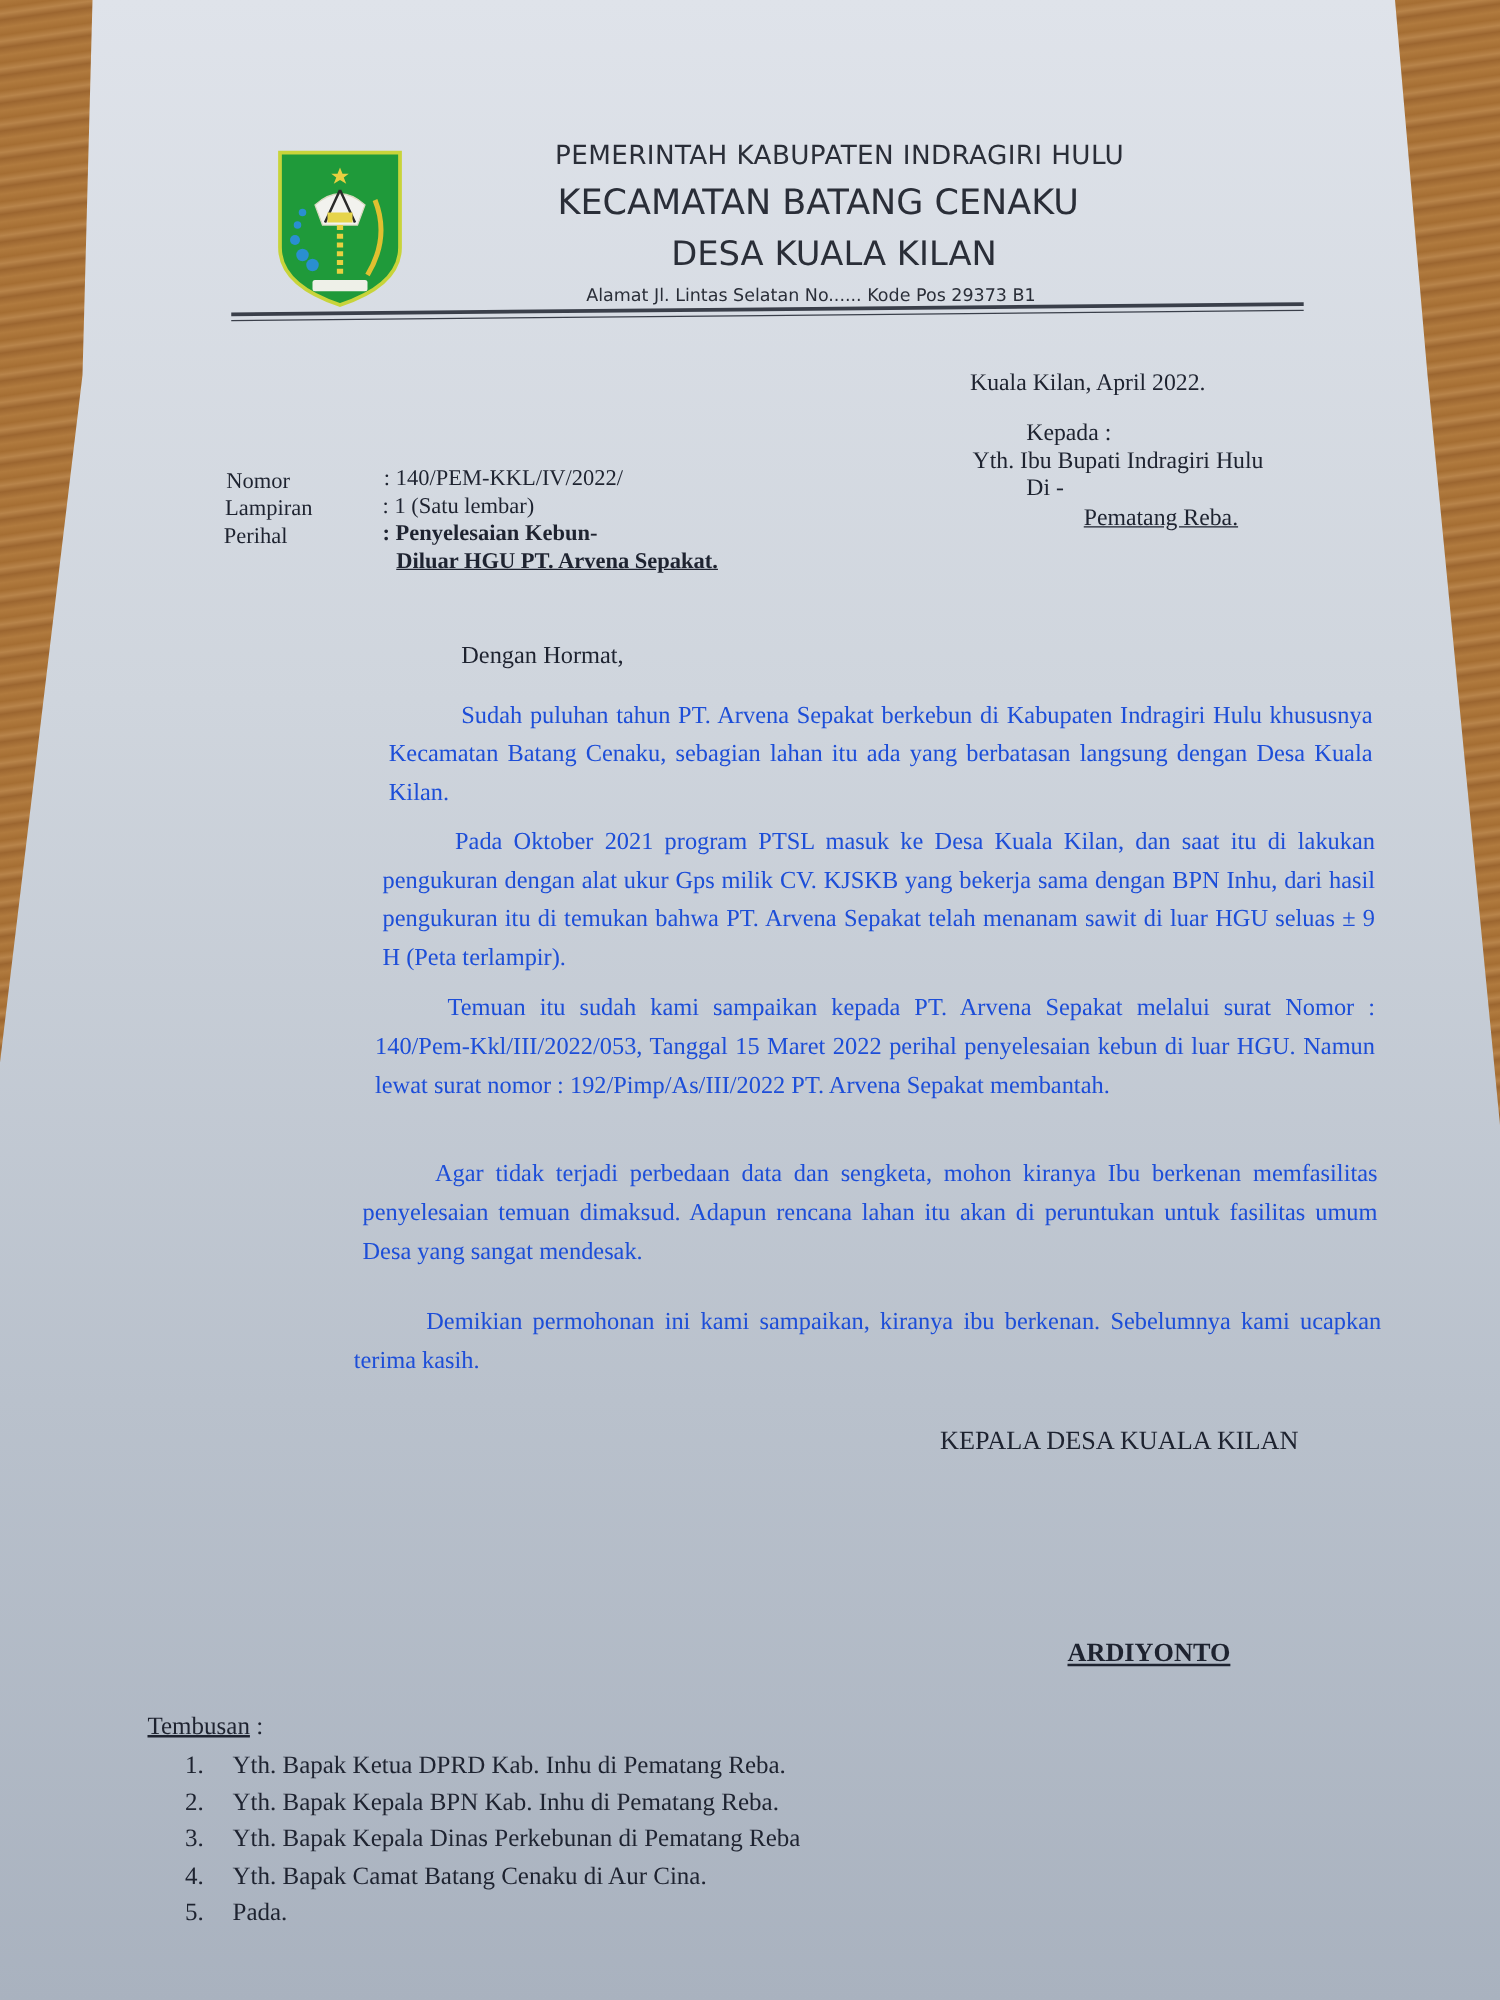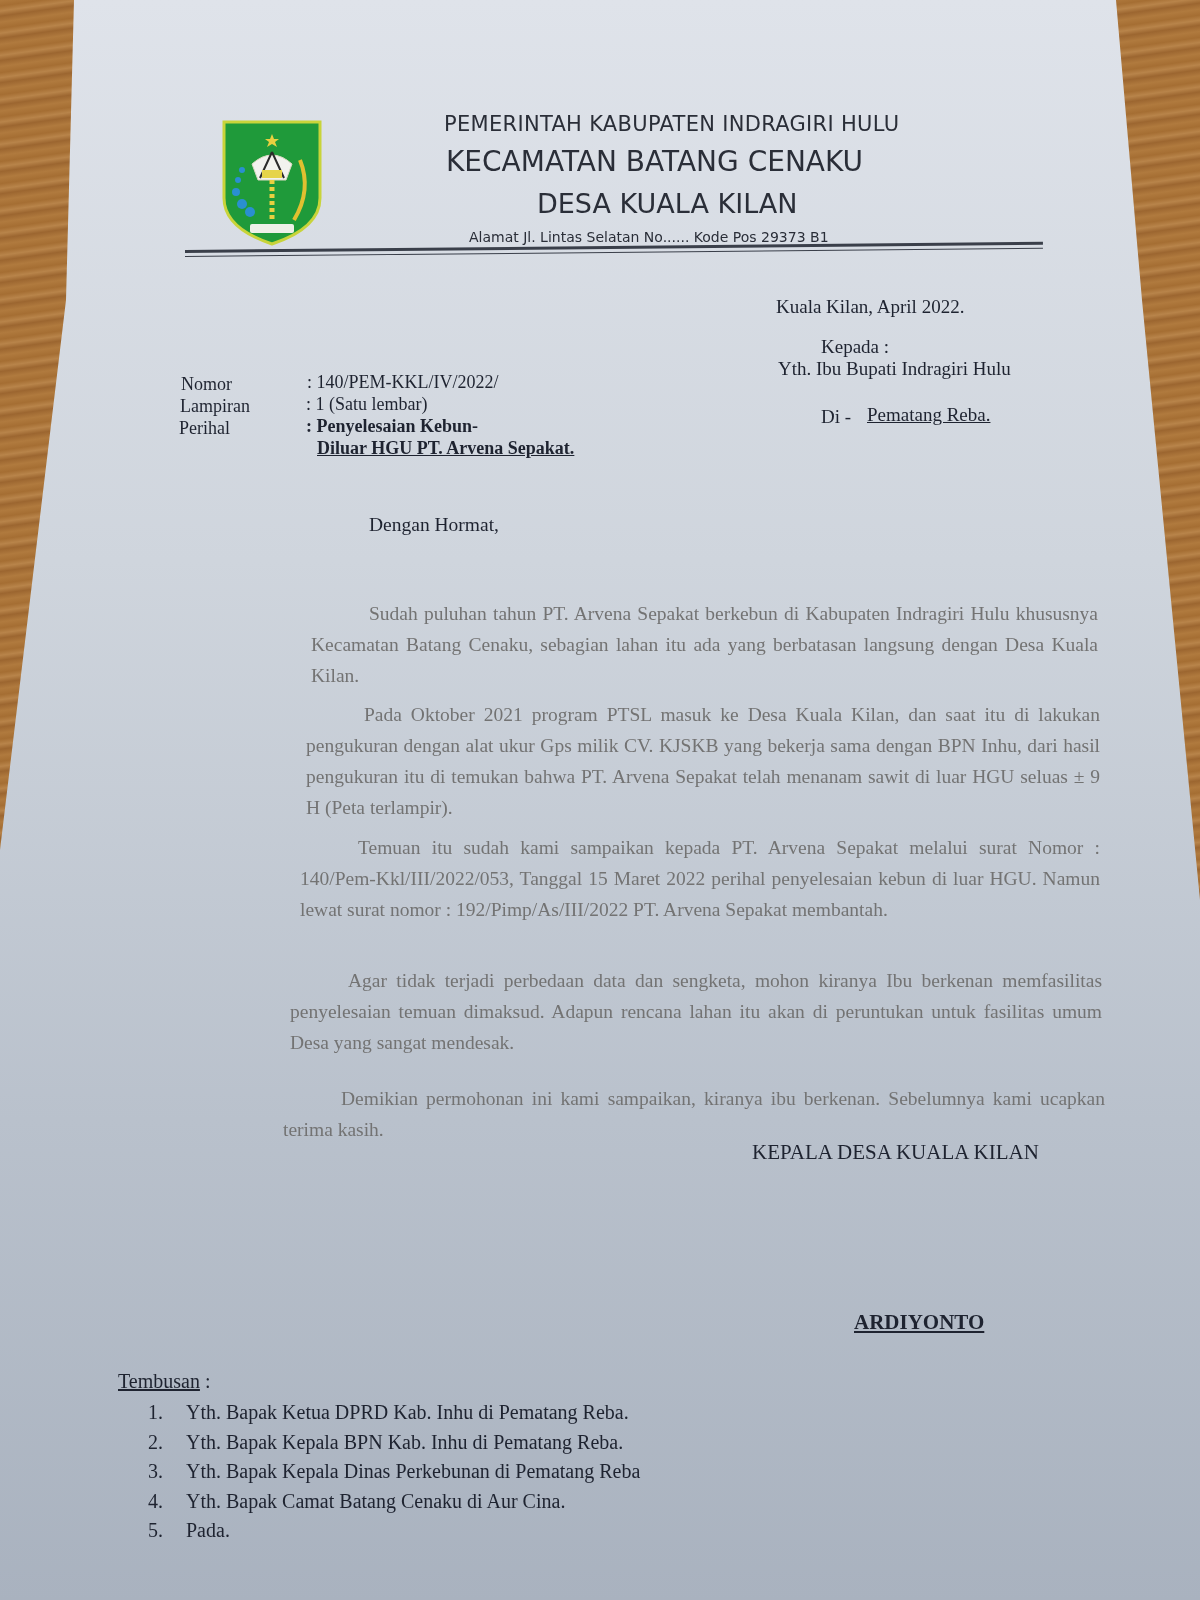--- a/index.html
+++ b/index.html
@@ -21,21 +21,21 @@
   .lh2 { left:446px; top:145px; font-size:28px; }
   .lh3 { left:537px; top:188px; font-size:27px; }
   .lh4 { left:469px; top:229px; font-size:14px; }
   .rule1 { position:absolute; left:185px; top:250px; width:858px; height:3px; background:#3a3f4a; transform:rotate(-0.55deg); transform-origin:left; }
   .rule2 { position:absolute; left:185px; top:256px; width:858px; height:1px; background:#3a3f4a; transform:rotate(-0.55deg); transform-origin:left; }
   
   .t { font-size:19px; }
   .bold { font-weight:bold; }
   .u { text-decoration:underline; }
   .meta-label { font-size:18px;margin-top:24px; }
-  .para { font-size:19.5px; line-height:31px; position:absolute; text-align:justify; color:#737373;margin-top:41px; }
+  .para { font-size:19.5px; line-height:31px; position:absolute; text-align:justify; color:#1d4ed8; }
   .indent { text-indent:58px; }
   .cc-list { position:absolute; left:148px; top:1398px; font-size:20px; line-height:29.5px; color:#1e2330; }
   .cc-item { display:flex; }
   .cc-num { width:38px; text-align:left; }
 </style>
 </head>
 <body>
 
 <div class="paper"></div>
 
@@ -68,21 +68,21 @@
 <div class="abs meta-label" style="left:181px; top:350px;">Nomor</div>
 <div class="abs meta-label" style="left:307px; top:348px;">: 140/PEM-KKL/IV/2022/</div>
 <div class="abs meta-label" style="left:180px; top:372px;">Lampiran</div>
 <div class="abs meta-label" style="left:306px; top:370px;">: 1 (Satu lembar)</div>
 <div class="abs meta-label" style="left:179px; top:394px;">Perihal</div>
 <div class="abs meta-label bold" style="left:306px; top:392px;">: Penyelesaian Kebun-</div>
 <div class="abs meta-label bold u" style="left:317px; top:414px;">Diluar HGU PT. Arvena Sepakat.</div>
 
 <div class="abs t" style="left:821px; top:336px;">Kepada :</div>
 <div class="abs t" style="left:778px; top:358px;">Yth. Ibu  Bupati Indragiri Hulu</div>
-<div class="abs t" style="left:821px; top:380px;margin-top:26px;">Di -</div>
+<div class="abs t" style="left:821px; top:380px;">Di -</div>
 <div class="abs t u" style="left:867px; top:404px;">Pematang Reba.</div>
 
 <div class="abs t" style="left:369px; top:514px; font-size:19.5px;">Dengan Hormat,</div>
 <div class="para indent" style="left:311px; top:557px; width:787px;">Sudah puluhan tahun PT. Arvena Sepakat berkebun di Kabupaten Indragiri Hulu khususnya Kecamatan Batang Cenaku, sebagian lahan itu ada yang berbatasan langsung dengan Desa Kuala Kilan.</div>
 <div class="para indent" style="left:306px; top:658px; width:794px;">Pada Oktober 2021 program PTSL masuk ke Desa Kuala Kilan, dan saat itu di lakukan pengukuran dengan alat ukur Gps milik CV. KJSKB yang bekerja sama dengan BPN Inhu, dari hasil pengukuran itu di temukan bahwa PT. Arvena Sepakat telah menanam sawit di luar HGU seluas ± 9 H  (Peta terlampir).</div>
 <div class="para indent" style="left:300px; top:791px; width:800px;">Temuan itu sudah kami sampaikan kepada PT. Arvena Sepakat melalui surat Nomor : 140/Pem-Kkl/III/2022/053, Tanggal 15 Maret 2022  perihal penyelesaian kebun di luar HGU. Namun lewat surat nomor : 192/Pimp/As/III/2022 PT. Arvena Sepakat membantah.</div>
 <div class="para indent" style="left:290px; top:924px; width:812px;font-family:Liberation Serif, serif;">Agar tidak terjadi perbedaan data dan sengketa, mohon kiranya Ibu berkenan memfasilitas penyelesaian temuan dimaksud. Adapun rencana lahan itu akan di peruntukan untuk fasilitas umum Desa yang sangat mendesak.</div>
 <div class="para indent" style="left:283px; top:1042px; width:822px;">Demikian permohonan ini kami sampaikan, kiranya ibu berkenan. Sebelumnya kami ucapkan    terima kasih.</div>
 
 <div class="abs t" style="left:752px; top:1140px; font-size:21px;">KEPALA DESA KUALA KILAN</div>

